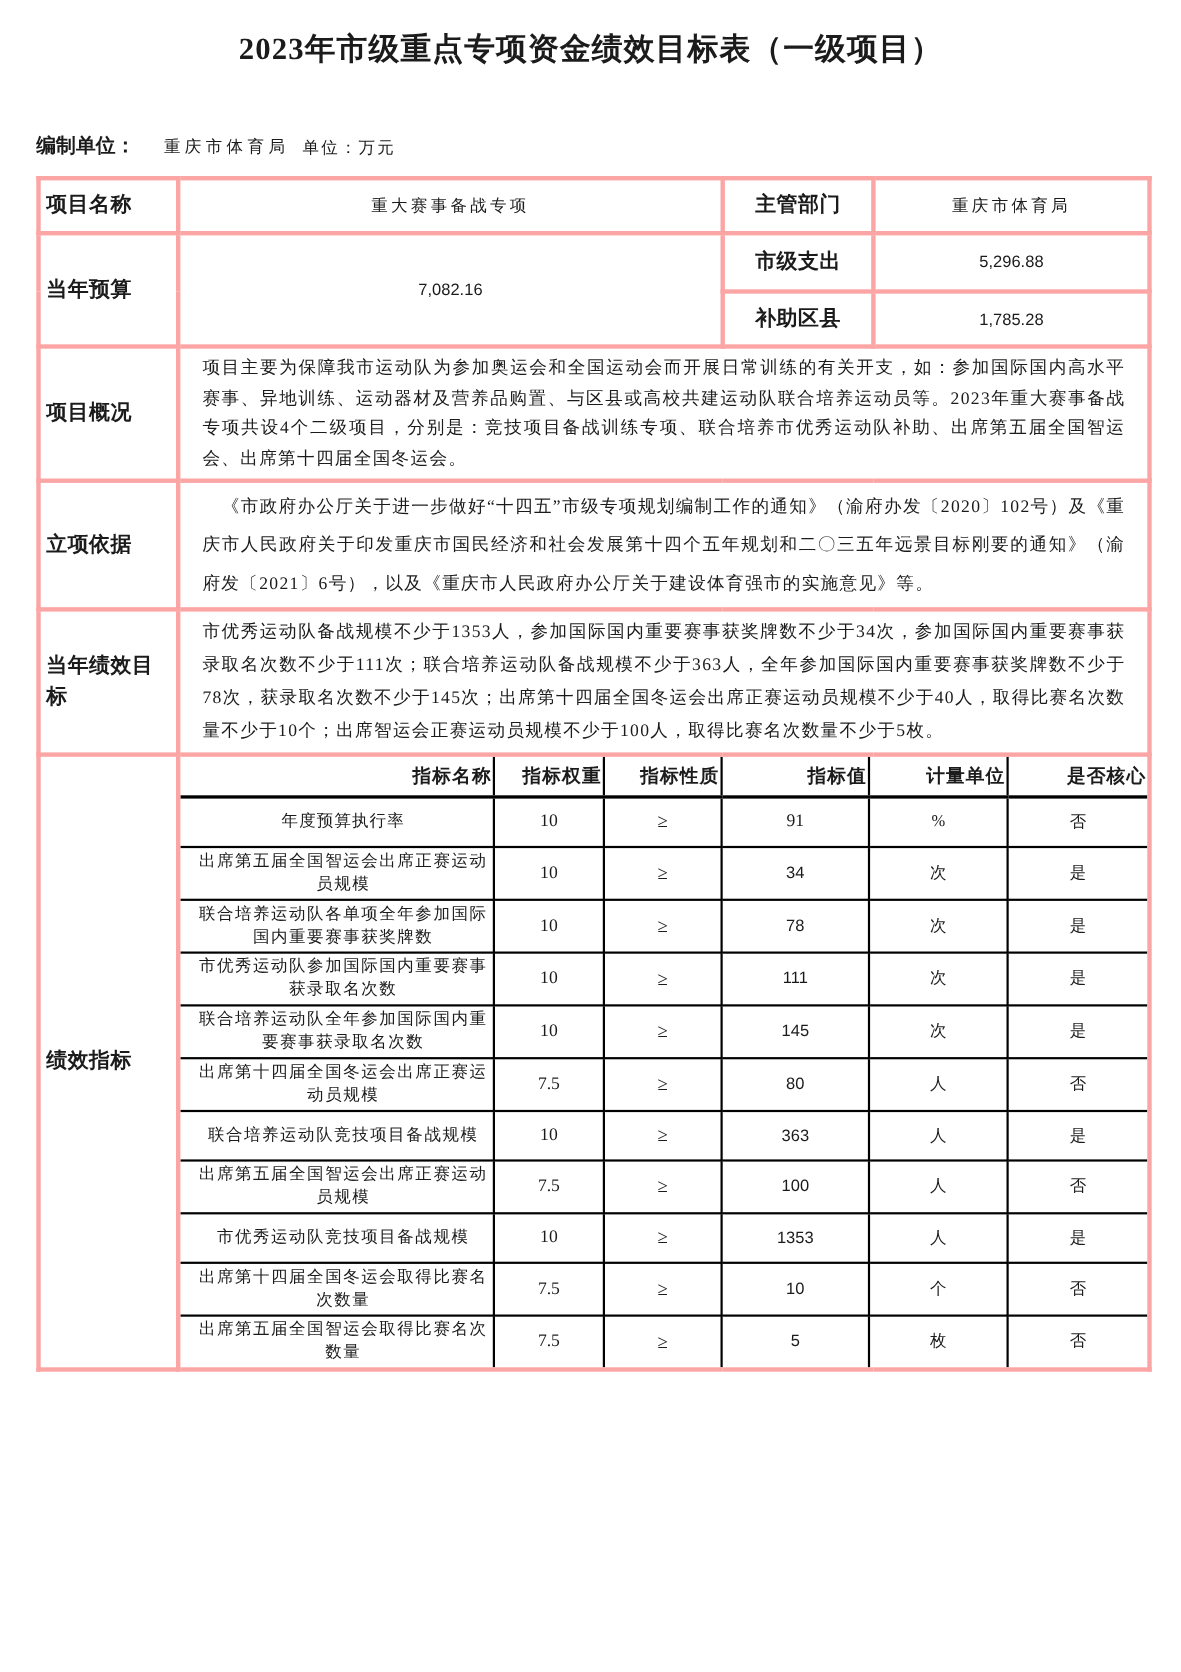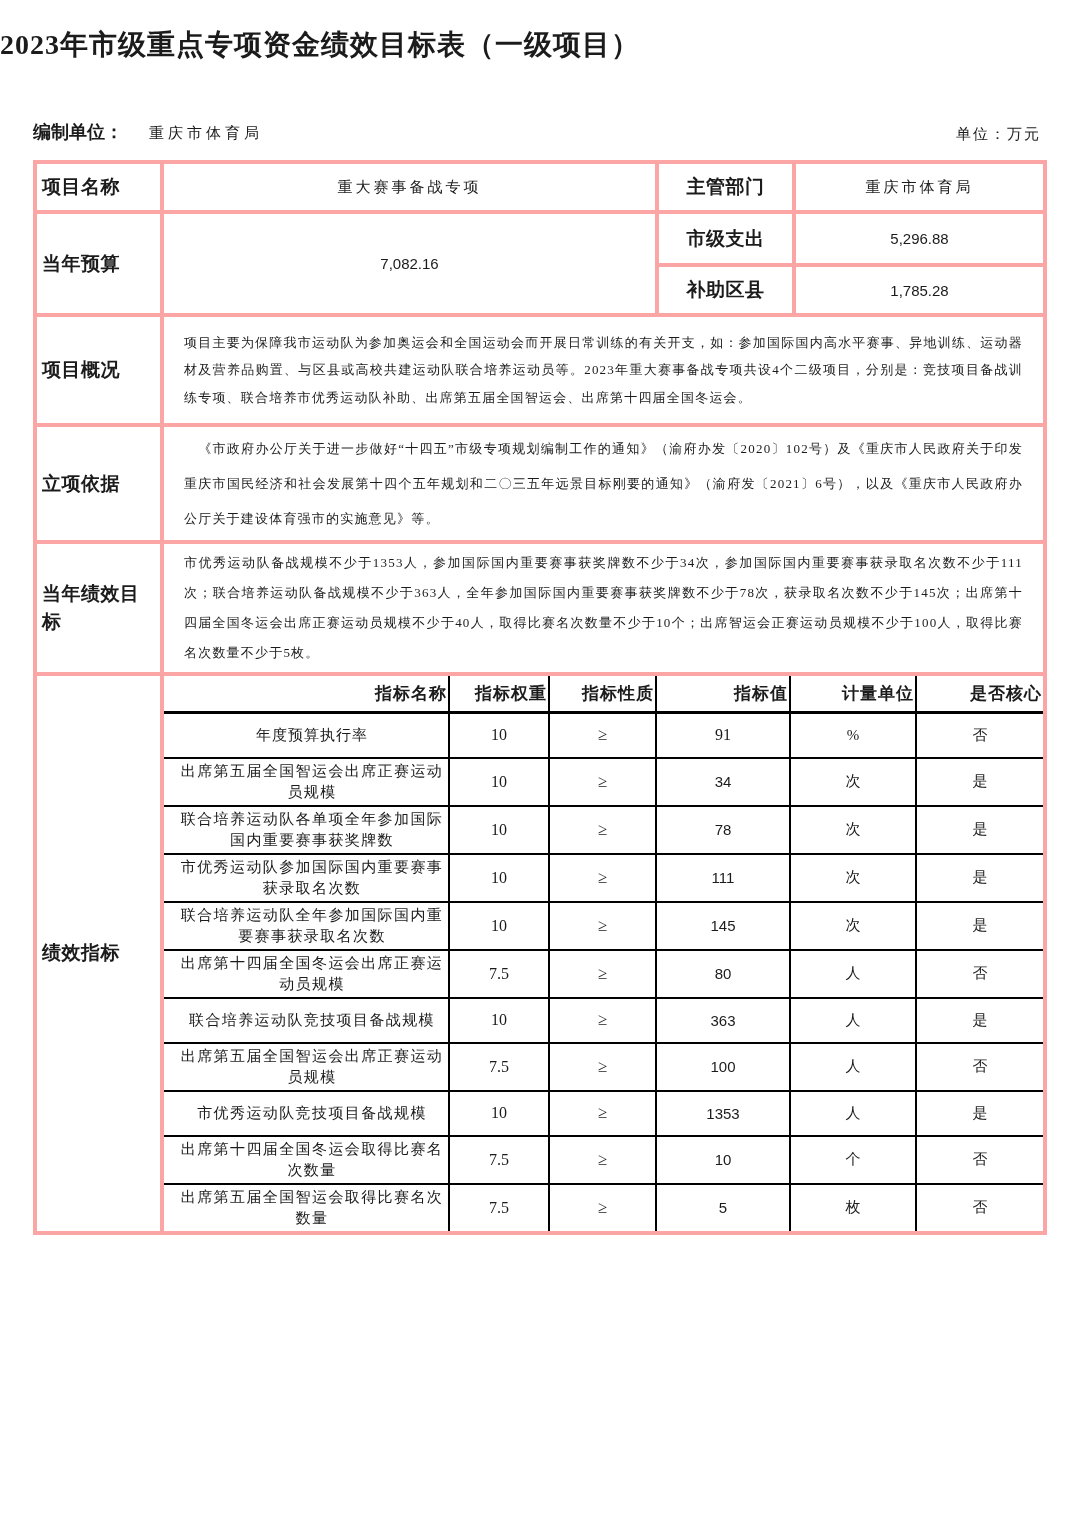--- a/index.html
+++ b/index.html
@@ -7,25 +7,25 @@
     width:1074px;height:1520px;background:#ffffff;color:#1b1b1b;
     font-family:"Liberation Serif","DejaVu Serif",serif;
     -webkit-font-smoothing:antialiased;
   }
   .page{position:relative;width:1074px;height:1520px;overflow:hidden;}
 
   .table-no{
     margin:50px 0 0 33px;font-size:16px;font-weight:bold;letter-spacing:1px;
   }
   .title{
-    margin:26px 0 0 0;font-size:28px;font-weight:bold;
+    margin:26px 0 0 0;text-align:center;font-size:28px;font-weight:bold;
     letter-spacing:1px;
   }
   .meta-row{
-    margin:56px 33px 0 33px;display:flex;justify-content:space-between;align-items:flex-end;
+    margin:56px 33px 0 33px;display:flex;align-items:flex-end;gap:12px;
   }
   .meta-label{font-size:18px;font-weight:bold;}
   .meta-value{font-size:15px;margin-left:26px;letter-spacing:4px;}
   .meta-right{font-size:15px;letter-spacing:2px;}
 
   table.main{
     margin:16px 0 0 33px;width:1010px;border-collapse:collapse;table-layout:fixed;
     border:3px solid #000;
   }
   table.main > tbody > tr > td{border:4px solid #fca5a5;vertical-align:middle;}
@@ -33,21 +33,21 @@
   td.lbl{
     font-weight:bold;font-size:19px;text-align:left;
     padding:2px 10px 2px 5px;line-height:1.45;letter-spacing:0.5px;
   }
   td.lbl.center{text-align:center;padding:2px 2px;}
   td.center{text-align:center;}
   .num{font-family:"Liberation Sans","DejaVu Sans",sans-serif;font-size:15px;}
   .cn-val{font-size:15px;letter-spacing:3px;}
 
   td.para{
-    font-size:13px;text-align:justify;padding:4px 20px;letter-spacing:1.2px;
+    font-size:16px;text-align:justify;padding:4px 20px;letter-spacing:1.2px;
   }
   .lh28{line-height:27.5px;}
   .lh30{line-height:30px;}
   .lh35{line-height:35px;}
   .indent{text-indent:1.1em;}
 
   .h50{height:50px;} .h53{height:53px;} .h110{height:110px;} .h109{height:109px;} .h120{height:120px;}
 
   td.sub-cell{padding:0;vertical-align:top;}
   table.sub{width:100%;border-collapse:collapse;table-layout:fixed;}

